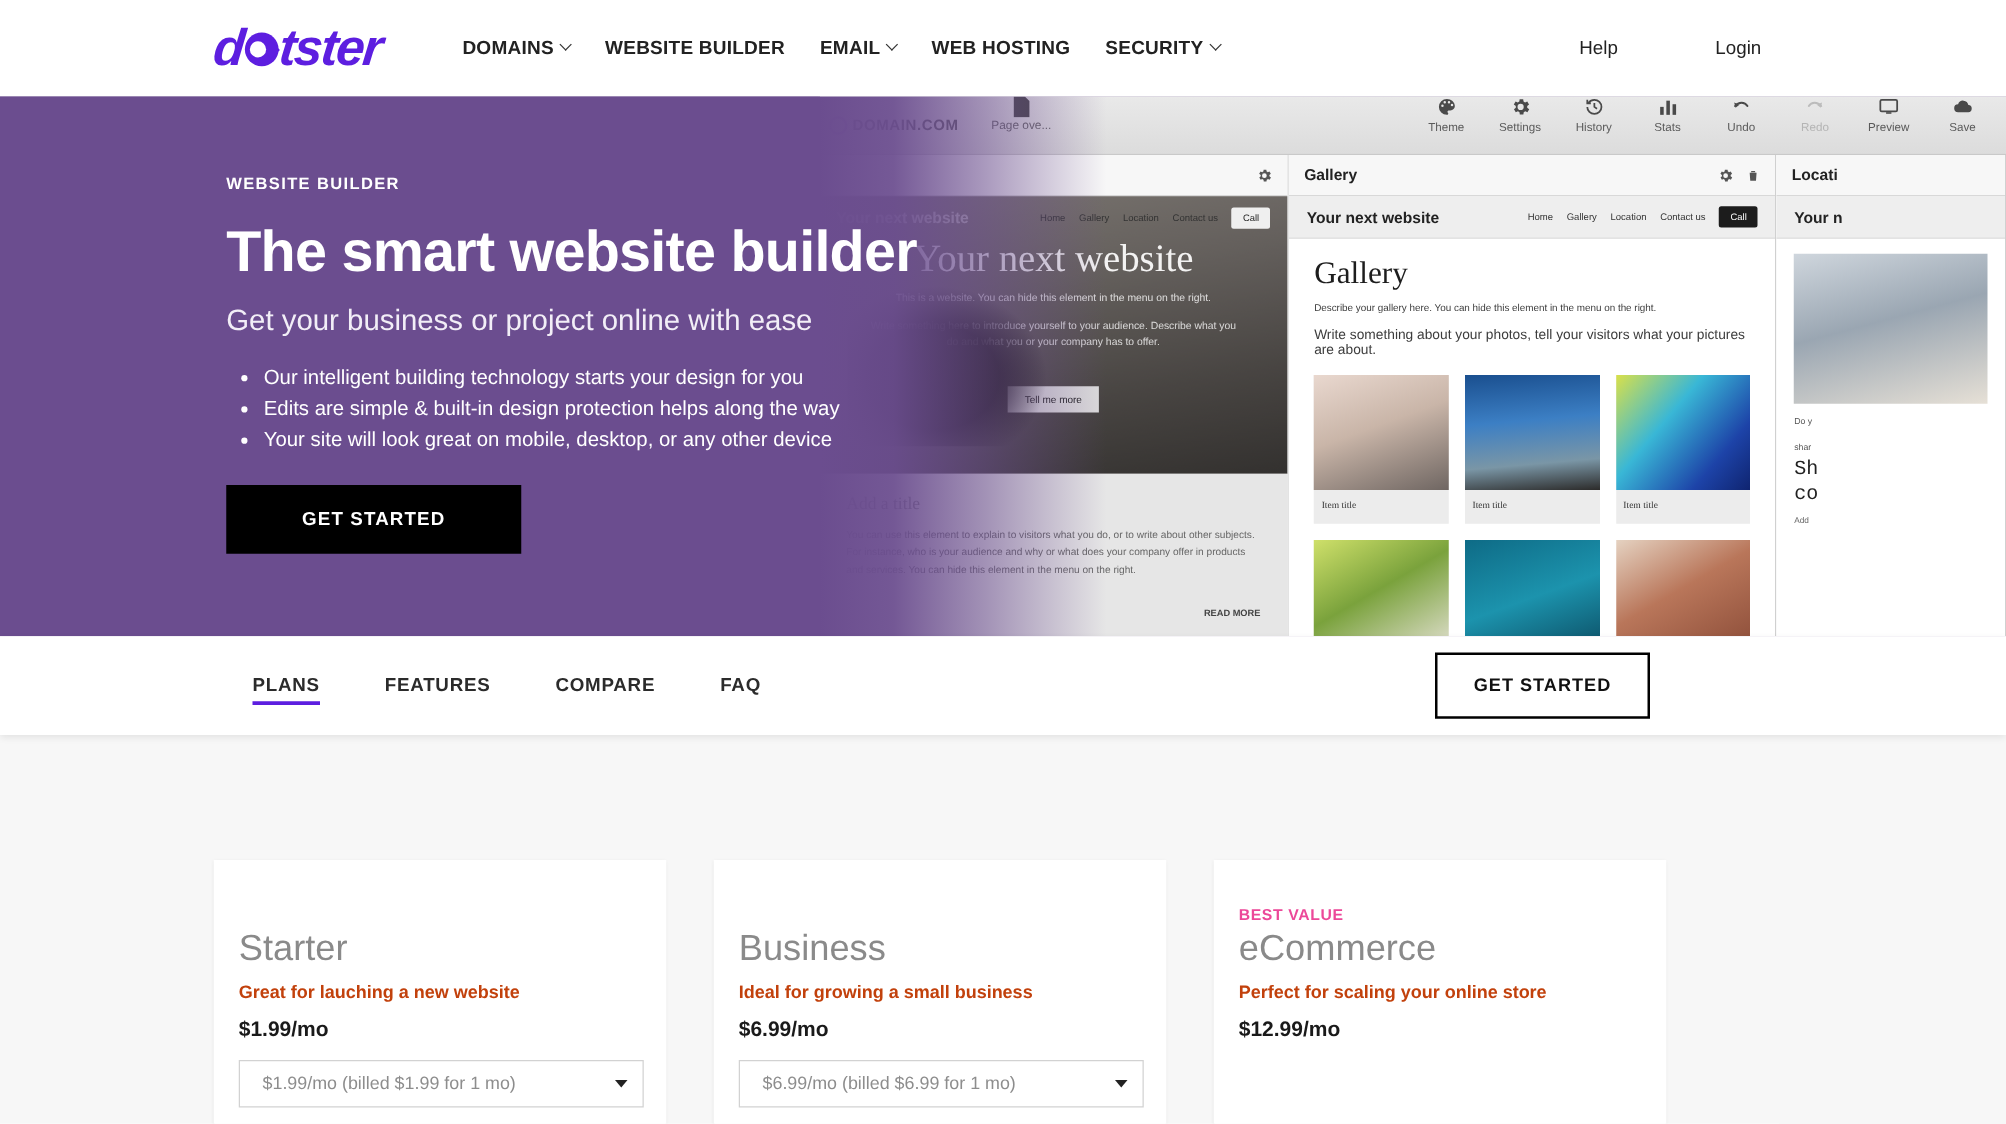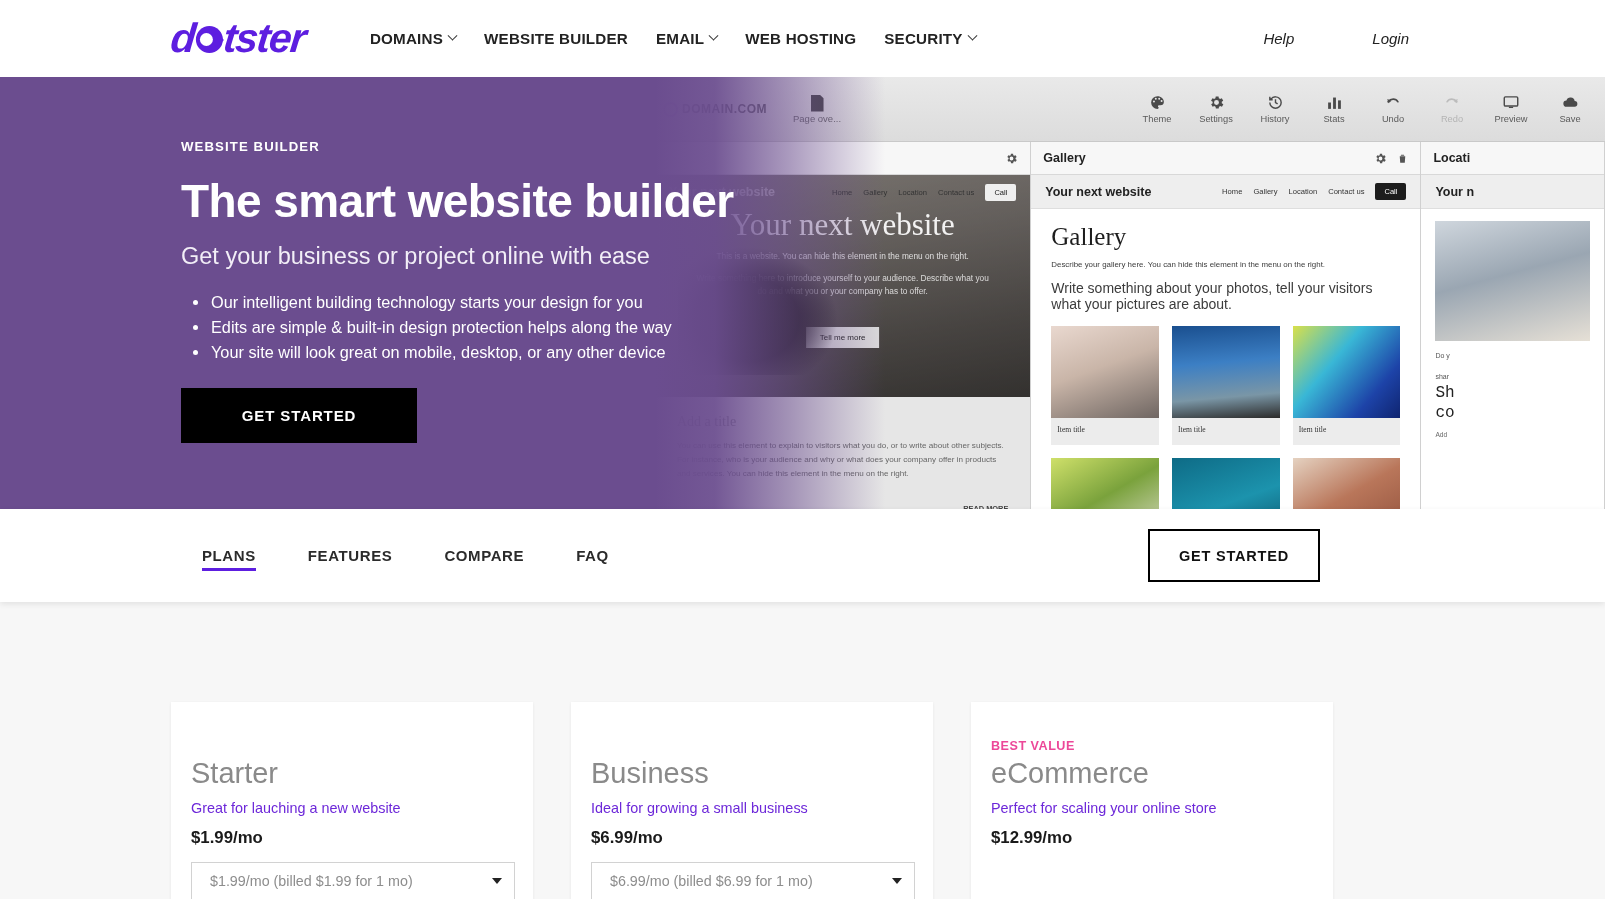--- a/index.html
+++ b/index.html
@@ -94,21 +94,20 @@
     border-bottom: 1.6px solid #333;
     transform: rotate(45deg) translate(-2px,-2px);
   }
 
   .header-right {
     margin-left: auto;
     display: flex;
     align-items: center;
     padding-right: 196px;
     gap: 78px;
-    font-style: italic;
   }
   .header-link {
     font-size: 15px;
     color: #222;
     cursor: pointer;
     font-weight: 500;
   }
 
   
   .hero {
@@ -123,25 +122,24 @@
     position: absolute;
     left: 655px;
     top: 0;
     width: 950px;
     height: 432px;
     background: #e8e8e8;
     overflow: hidden;
   }
 
   .mock-toolbar {
-    height: 65px;
+    height: 47px;
     background: linear-gradient(to bottom,#e9e9e9,#dcdcdc);
     border-bottom: 1px solid #c9c9c9;
     display: flex;
-    align-items: center;
     position: relative;
   }
   .mock-brand {
     font-size: 12px;
     font-weight: bold;
     color: #555;
     letter-spacing: .5px;
     margin-left: 8px;
     display: flex;
     align-items: center;
@@ -247,21 +245,21 @@
   }
   .ts-title { font-size: 14px; color:#7a7a7a; font-family:"Liberation Serif",serif;}
   .ts-body { font-size:8.1px; color:#666; line-height:1.75; margin-top:9px;}
   .ts-more { position:absolute; right:22px; bottom:14px; font-size:7.4px; font-weight:bold; color:#444;}
 
   
   .panel-gallery { width: 425px; }
   .g-inner { padding: 14px 20px; }
   .g-title { font-family:"Liberation Serif", serif; font-size:25px; color:#1d1d1d; }
   .g-desc { font-size:7.9px; color:#3c3c3c; margin-top:9px; }
-  .g-desc2 { font-size:14px; color:#3c3c3c; margin-top:11px; }
+  .g-desc2 { font-size:11px; color:#3c3c3c; margin-top:11px; }
   .g-grid { display:grid; grid-template-columns: repeat(3, 1fr); gap:13px; margin-top:14px; }
   .g-cell { background:#ececec; }
   .g-img { height:92px; background-size:cover; }
   .g-cap { font-size:7.6px; font-family:"Liberation Serif",serif; color:#333; padding:7px 6px 11px 6px; }
   .img-a{background:linear-gradient(160deg,#e9d8cf 0%,#c9b5a8 45%,#6f6662 100%);}
   .img-b{background:linear-gradient(175deg,#1a4f8f 0%,#3c7fc4 40%,#7a96a6 75%,#2c2b2a 100%);}
   .img-c{background:linear-gradient(130deg,#d9e04a 0%,#39b7d6 38%,#1d43a8 75%,#0f2470 100%);}
   .img-d{background:linear-gradient(150deg,#cfe06a 0%,#7aa23c 45%,#e7e3d8 100%);}
   .img-e{background:linear-gradient(160deg,#0e6b86 0%,#1c93ad 50%,#0b4a60 100%);}
   .img-f{background:linear-gradient(150deg,#e5d2c1 0%,#b9765a 45%,#8a4b37 100%);}
@@ -344,21 +342,21 @@
     font-size: 15px;
     font-weight: bold;
     letter-spacing: .9px;
     border: none;
     cursor: pointer;
     font-family: inherit;
   }
 
   
   .subnav {
-    height: 93px;
+    height: 79px;
     background: #ffffff;
     display: flex;
     align-items: center;
     position: relative;
     z-index: 30;
     box-shadow: 0 2px 6px rgba(0,0,0,.09);
   }
   .subnav-links { display:flex; align-items:center; margin-left: 202px; gap: 0; }
   .subnav-link {
     font-size: 15px;
@@ -420,22 +418,23 @@
   }
   .badge.spacer { visibility: hidden; }
   .plan-name {
     font-size: 29px;
     color: #8a8a8a;
     font-weight: 300;
     line-height: 1.1;
   }
   .plan-desc {
     font-size: 14.4px;
-    color: #6d28d9;
+    color: #c2410c;
     margin-top: 10px;
+    font-weight: bold;
   }
   .plan-price {
     font-size: 16.8px;
     font-weight: bold;
     color: #1a1a1a;
     margin-top: 12px;
   }
   .plan-select {
     margin-top: 14px;
     width: 324px;

